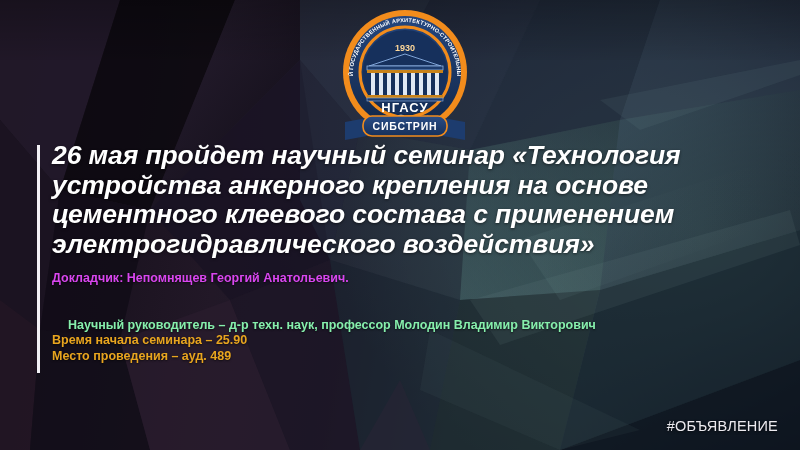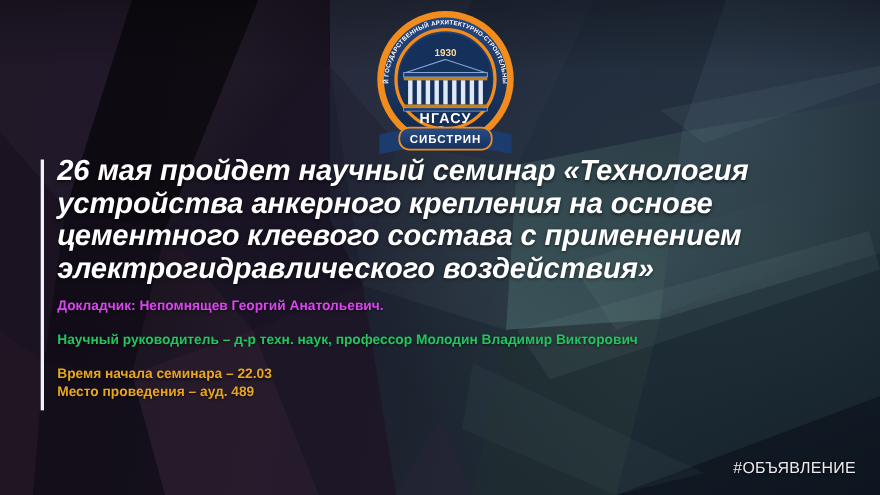--- a/index.html
+++ b/index.html
@@ -69,25 +69,25 @@
     top: 130px;
     left: 0;
     color: #d946ef;
     font-size: 12.5px;
     line-height: 15px;
     font-weight: bold;
     text-shadow: 0 1px 2px rgba(0,0,0,0.6);
   }
 
   .supervisor {
-    margin: 0;
+    margin: 16px;
     position: absolute;
     top: 161px;
     left: 0;
-    color: #22c55e;
+    color: #86efac;
     font-size: 12.5px;
     line-height: 15px;
     font-weight: bold;
     text-shadow: 0 1px 2px rgba(0,0,0,0.6);
   }
 
   .details {
     position: absolute;
     top: 191px;
     left: 0;
@@ -247,20 +247,20 @@
     </svg>
   </div>
 
   <div class="accent-bar"></div>
 
   <div class="content">
     <h1 class="headline">26 мая пройдет научный семинар «Технология устройства анкерного крепления на основе цементного клеевого состава с применением электрогидравлического воздействия»</h1>
     <p class="speaker">Докладчик: Непомнящев Георгий Анатольевич.</p>
     <p class="supervisor">Научный руководитель – д-р техн. наук, профессор Молодин Владимир Викторович</p>
     <div class="details">
-      <div>Время начала семинара – 22.03</div>
+      <div>Время начала семинара – 25.90</div>
       <div>Место проведения – ауд. 489</div>
     </div>
   </div>
 
   <div class="hashtag">#ОБЪЯВЛЕНИЕ</div>
 
 </div>
 
 </body></html>

